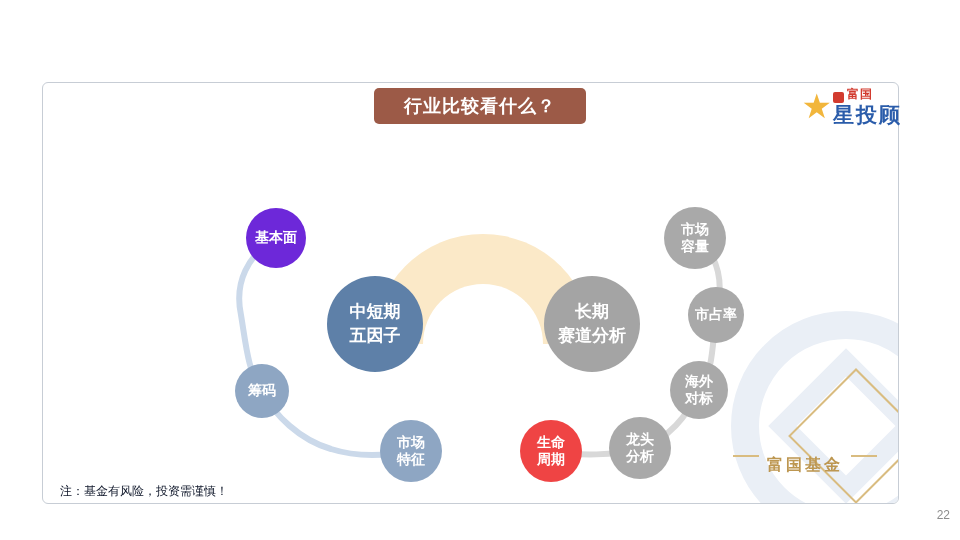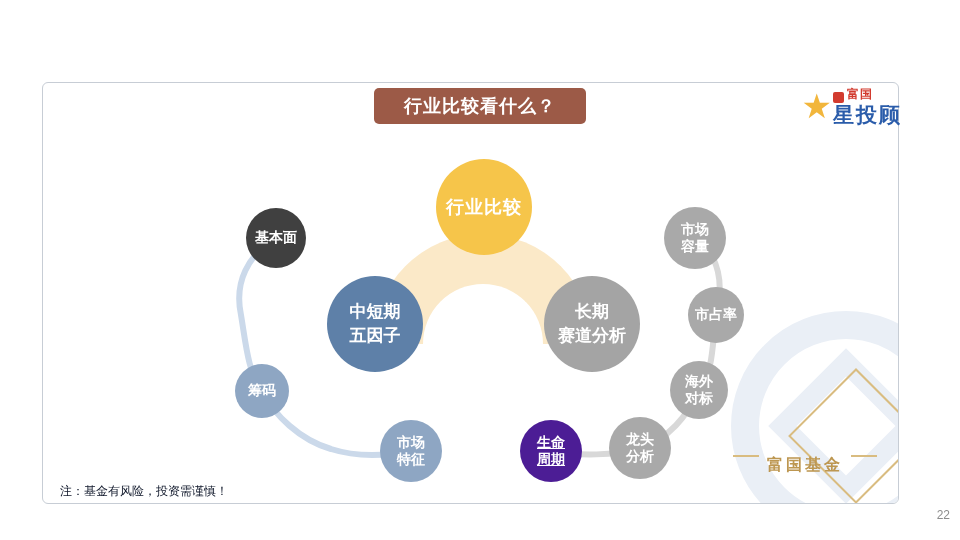--- a/index.html
+++ b/index.html
@@ -105,37 +105,36 @@
     </span>
   </div>
 
   <div class="arc"></div>
 
   <svg class="connectors" width="960" height="540">
     <path d="M 276 238 C 248 255, 234 282, 241 315 C 246 345, 248 372, 262 391 C 274 415, 300 440, 331 449 C 356 457, 385 456, 411 451" fill="none" stroke="#cbd9ea" stroke-width="6" stroke-linecap="round"></path>
     <path d="M 695 238 C 720 255, 724 285, 716 315 C 712 345, 714 370, 699 390 C 688 415, 668 440, 640 448 C 615 456, 578 456, 551 451" fill="none" stroke="#d8d8d8" stroke-width="6" stroke-linecap="round"></path>
   </svg>
 
-  <div class="circle center-node" style="background-color: rgb(246, 197, 74);">行业比较</div>
   <div class="circle right-hub" style="background-color: rgb(164, 164, 164);">长期
 赛道分析</div>
   <div class="circle left-hub" style="background-color: rgb(94, 128, 168);">中短期
 五因子</div>
 
-  <div class="circle node node-l1" style="background-color: #404040;">基本面</div>
+  <div class="circle node node-l1" style="background-color: #6d28d9;">基本面</div>
   <div class="circle node node-l3" style="background-color: rgb(142, 166, 195);">筹码</div>
   <div class="circle node node-l5" style="background-color: rgb(142, 166, 195);">市场
 特征</div>
 
   <div class="circle node node-r1" style="background-color: rgb(169, 169, 169);">市场
 容量</div>
   <div class="circle node node-r2" style="background-color: rgb(169, 169, 169);">市占率</div>
   <div class="circle node node-r3" style="background-color: rgb(169, 169, 169);">海外
 对标</div>
   <div class="circle node node-r4" style="background-color: rgb(169, 169, 169);">龙头
 分析</div>
-  <div class="circle node node-r5" style="background-color: #4c1d95; text-decoration: underline;">生命
+  <div class="circle node node-r5" style="background-color: #ef4444;">生命
 周期</div>
 
   <div class="note">注：基金有风险，投资需谨慎！</div>
   <div class="page-number">22</div>
 
 </div>
 
 </body></html>

